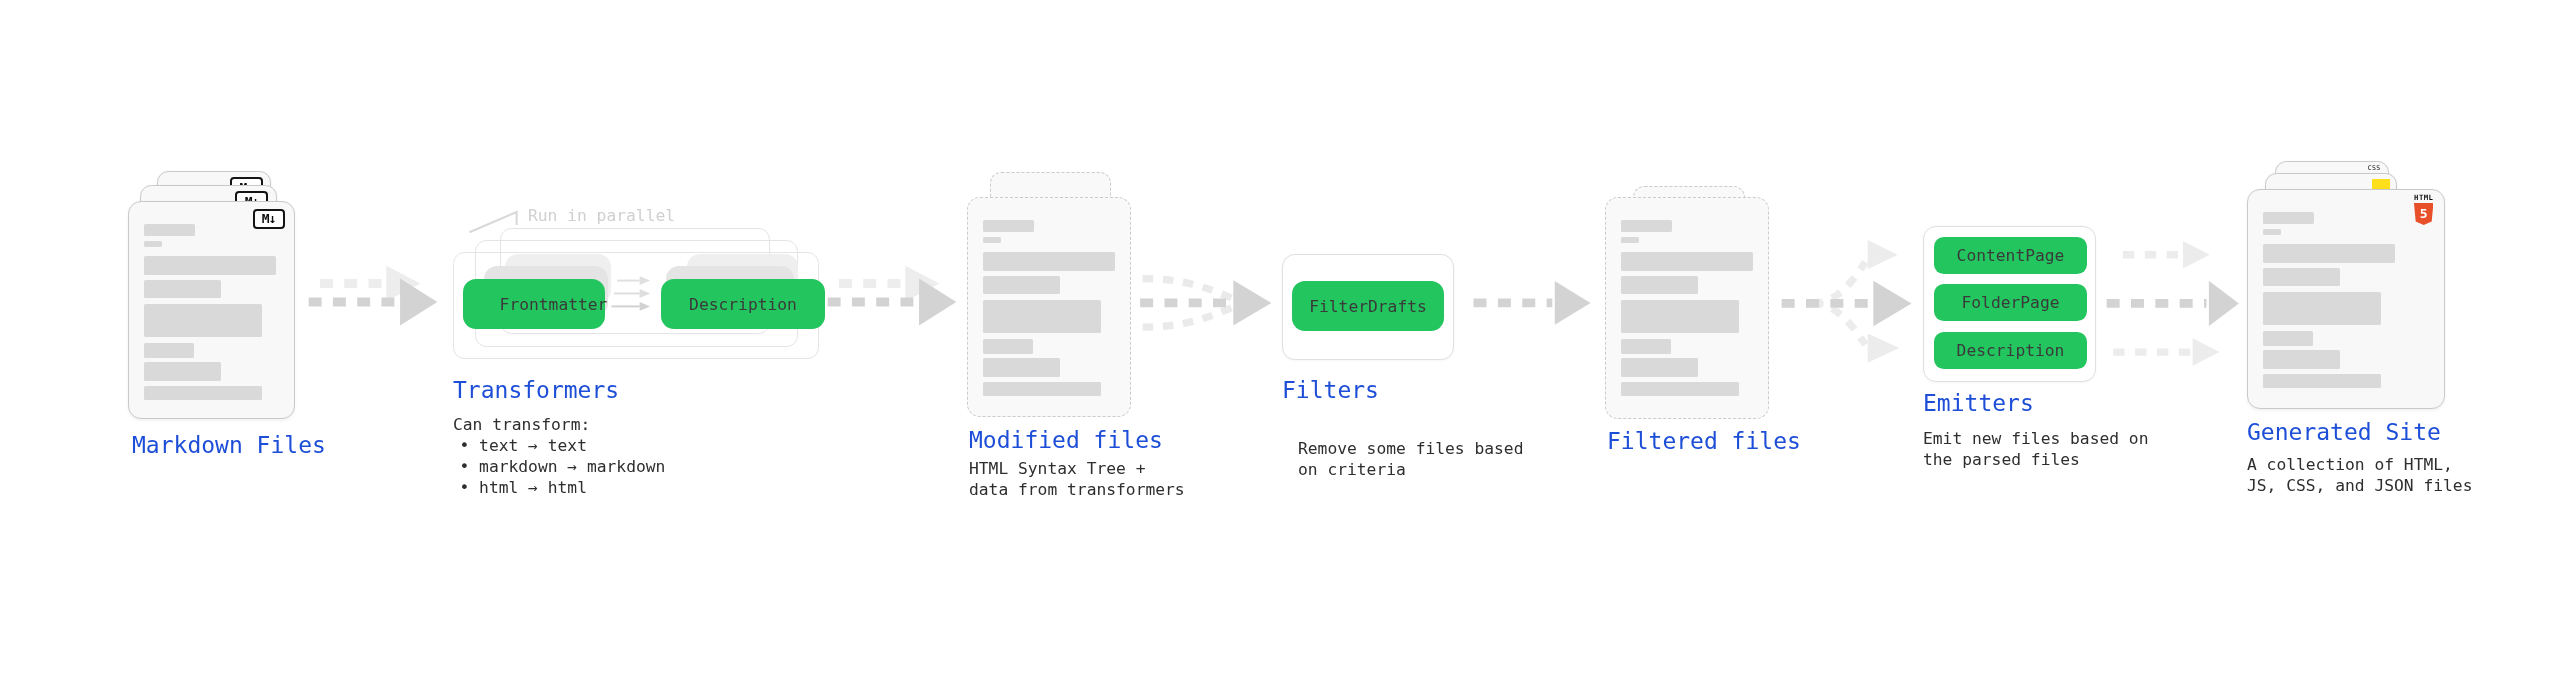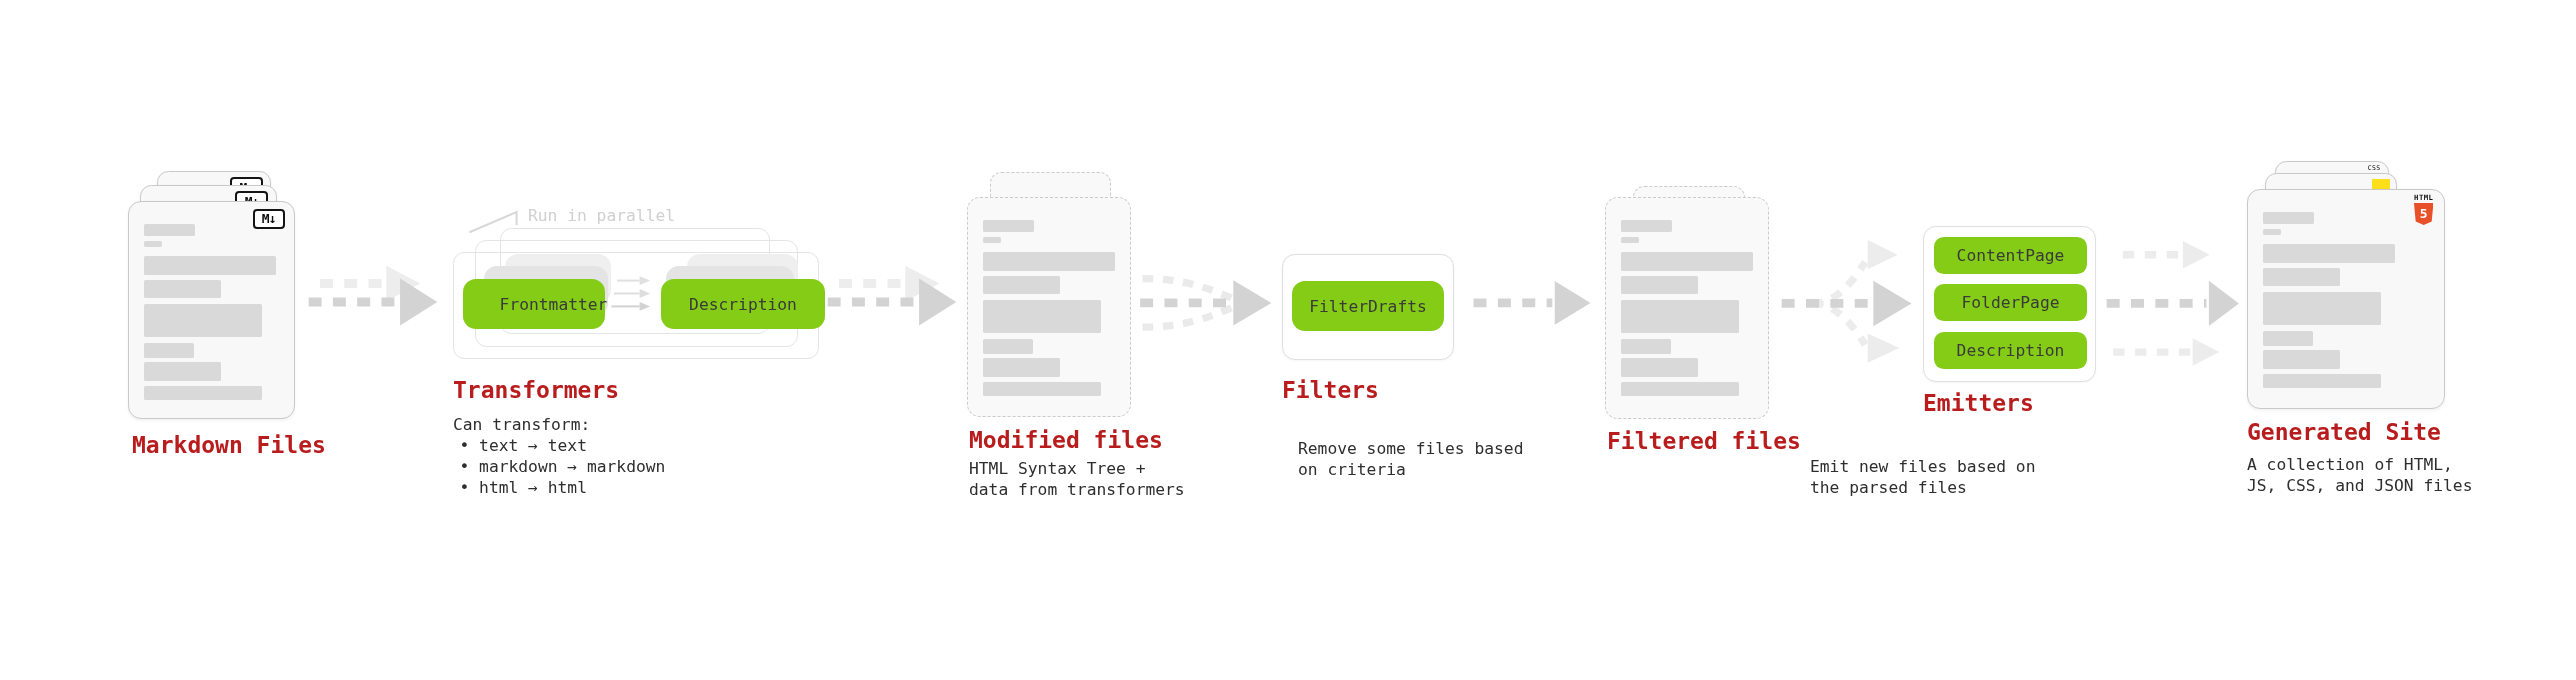--- a/index.html
+++ b/index.html
@@ -17,31 +17,31 @@
   .b1{top:22px;width:51px;height:12.2px}
   .b2{top:39px;width:18px;height:5.7px}
   .b3{top:54px;width:132px;height:18.7px}
   .b4{top:78px;width:77px;height:18px}
   .b5{top:102px;width:118px;height:32.5px}
   .b6{top:141px;width:50px;height:14.6px}
   .b7{top:160px;width:77px;height:18.7px}
   .b8{top:184px;width:118px;height:14px}
 
   
-  .heading{position:absolute;font-size:23px;font-weight:700;color:#b91c1c;white-space:nowrap;line-height:26px;}
+  .heading{position:absolute;font-size:23px;font-weight:400;color:#1d4ed8;white-space:nowrap;line-height:26px;}
   .subtext{position:absolute;font-size:16.3px;color:#2e2e2e;white-space:nowrap;line-height:21px;}
   .note{position:absolute;font-size:16.3px;color:#d0d0d0;white-space:nowrap;}
   .bullet{padding-left:6.5px;}
   .bullet::before{content:"• ";}
 
   
   .container-box{position:absolute;border:1.6px solid #e4e4e4;border-radius:11.4px;background:transparent;box-sizing:border-box;}
   .white-box{position:absolute;border:1.6px solid #e0e0e0;border-radius:13px;background:#ffffff;
              box-shadow:0 0.8px 2.4px rgba(0,0,0,0.04);box-sizing:border-box;}
-  .pill{position:absolute;background:#84cc16;border-radius:13px;display:flex;align-items:center;
+  .pill{position:absolute;background:#22c55e;border-radius:13px;display:flex;align-items:center;
         justify-content:center;font-size:16.3px;color:#3a3a3a;white-space:nowrap;box-sizing:border-box;}
   .pill.echo2{background:#e4e4e4;}
   .pill.echo3{background:#efefef;}
   .pill.small{border-radius:9.8px;}
 
   
   .md-badge{position:absolute;width:32.5px;height:20.3px;border:2.4px solid #141414;border-radius:4.1px;background:#fff;
             display:flex;align-items:center;justify-content:center;font-weight:700;font-size:13px;color:#111;
             box-sizing:border-box;letter-spacing:-0.8px;}
   .html5-badge{position:absolute;width:21px;text-align:center;}
@@ -214,21 +214,21 @@
     <div class="pill small" style="left:1934px;top:237px;width:153px;height:37px;">
       <span>ContentPage</span>
     </div>
     <div class="pill small" style="left:1934px;top:284px;width:153px;height:37px;">
       <span>FolderPage</span>
     </div>
     <div class="pill small" style="left:1934px;top:332px;width:153px;height:37px;">
       <span>Description</span>
     </div>
     <div class="heading" style="left:1923px;top:390px;">Emitters</div>
-    <div class="subtext" style="left:1810px;top:428px;margin-top:28px;">
+    <div class="subtext" style="left:1923px;top:428px;">
       <div>Emit new files based on</div>
       <div>the parsed files</div>
     </div>
   </div>
 
   <svg style="left:2101px;top:236px;" width="146" height="134" viewBox="0 0 180 165">
     <line x1="27" y1="23" x2="98" y2="23" stroke="#ececec" stroke-width="9" stroke-dasharray="14 13"></line>
     <polygon points="101,6 101,40 134,23" fill="#ececec"></polygon>
     <line x1="7" y1="83" x2="130" y2="83" stroke="#d3d3d3" stroke-width="11" stroke-dasharray="16 14"></line>
     <polygon points="133,55 133,111 170,83" fill="#d3d3d3"></polygon>

